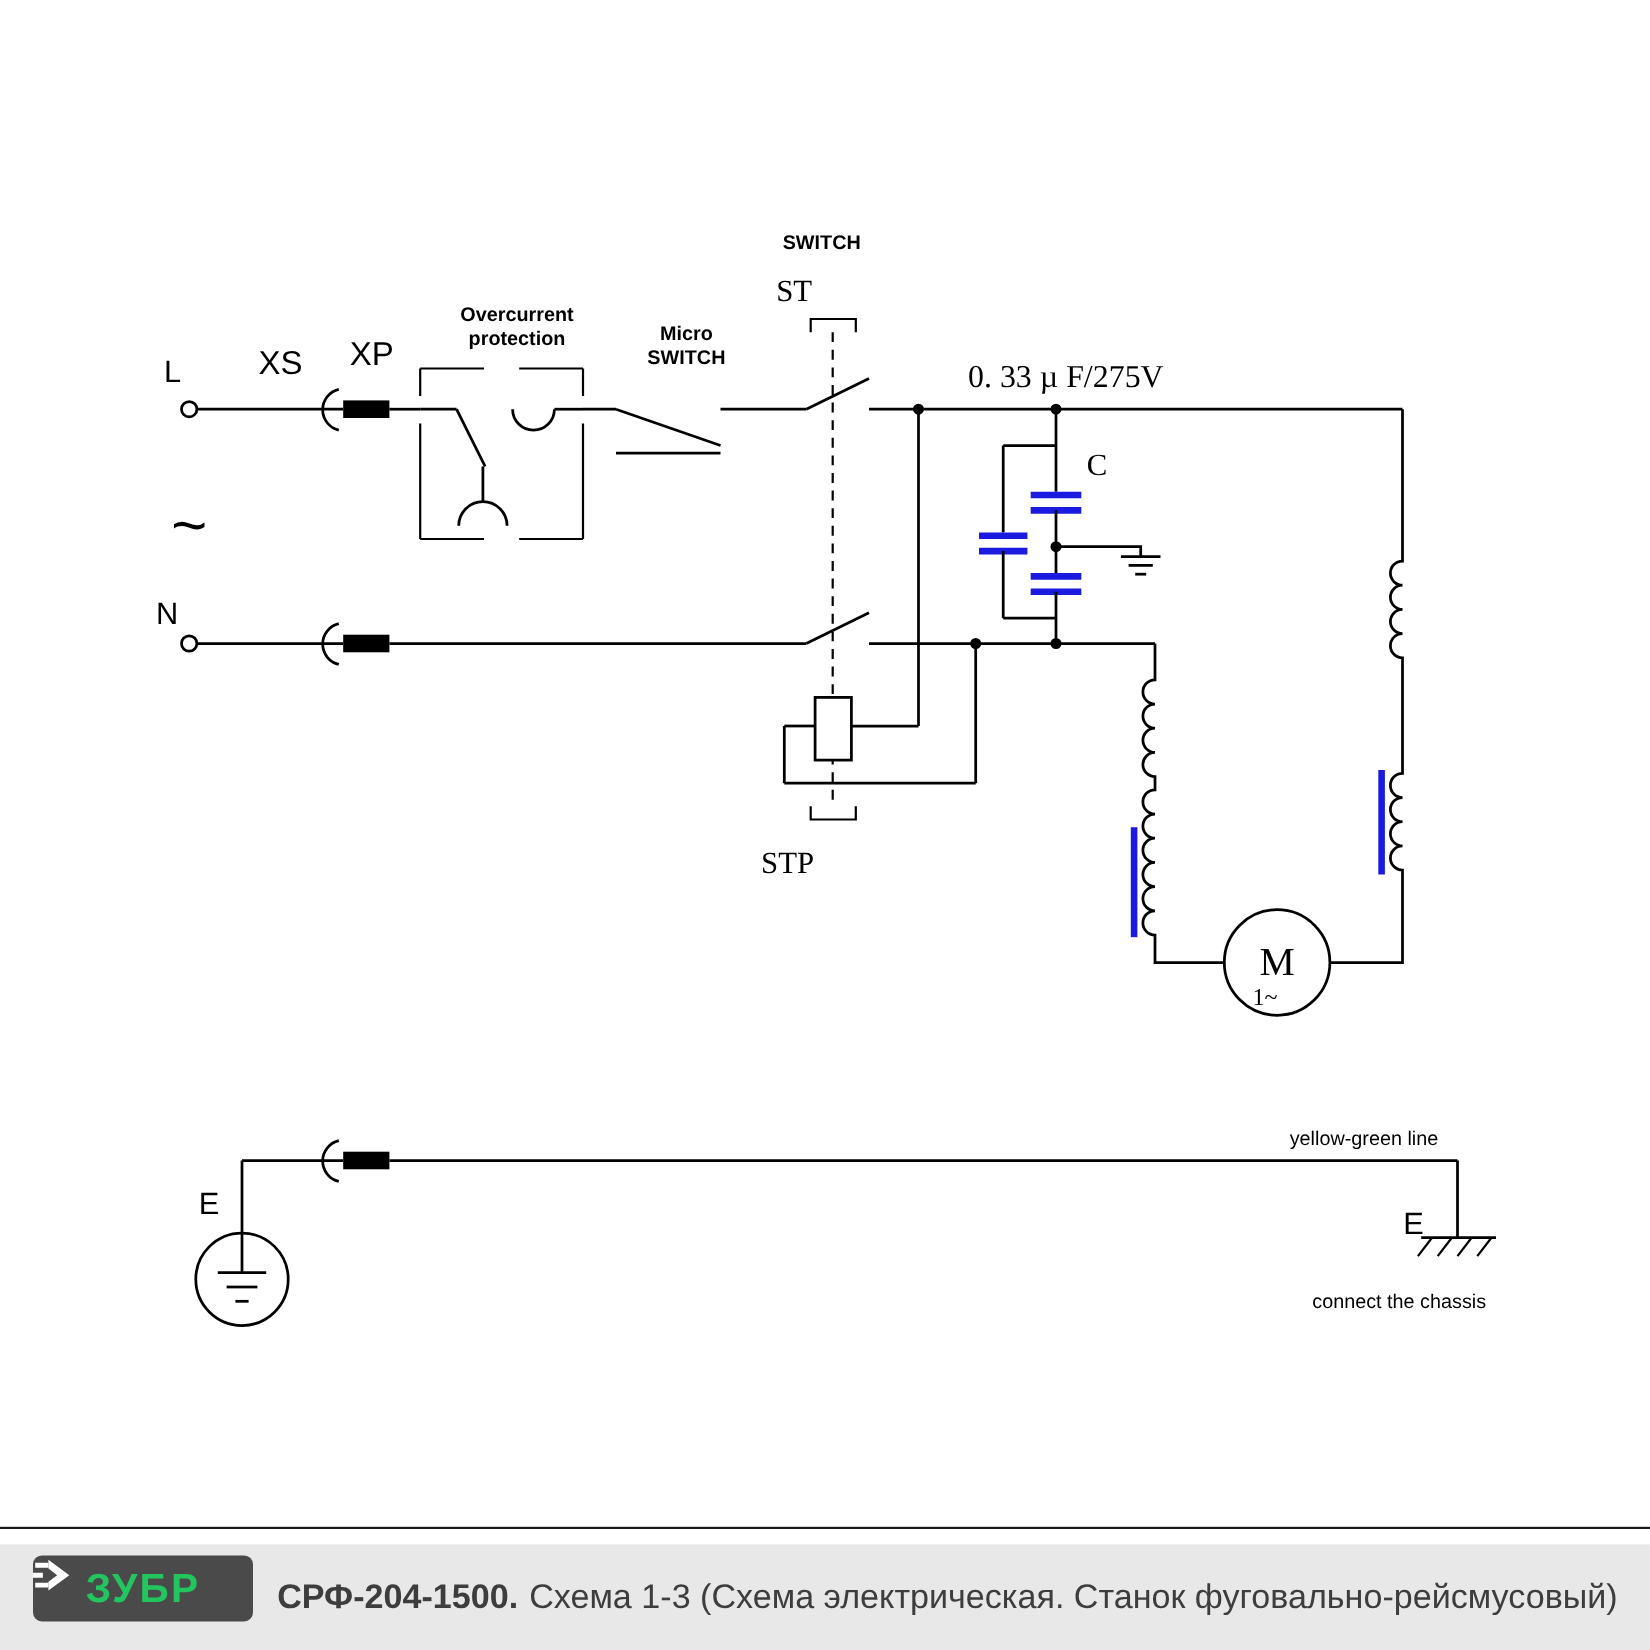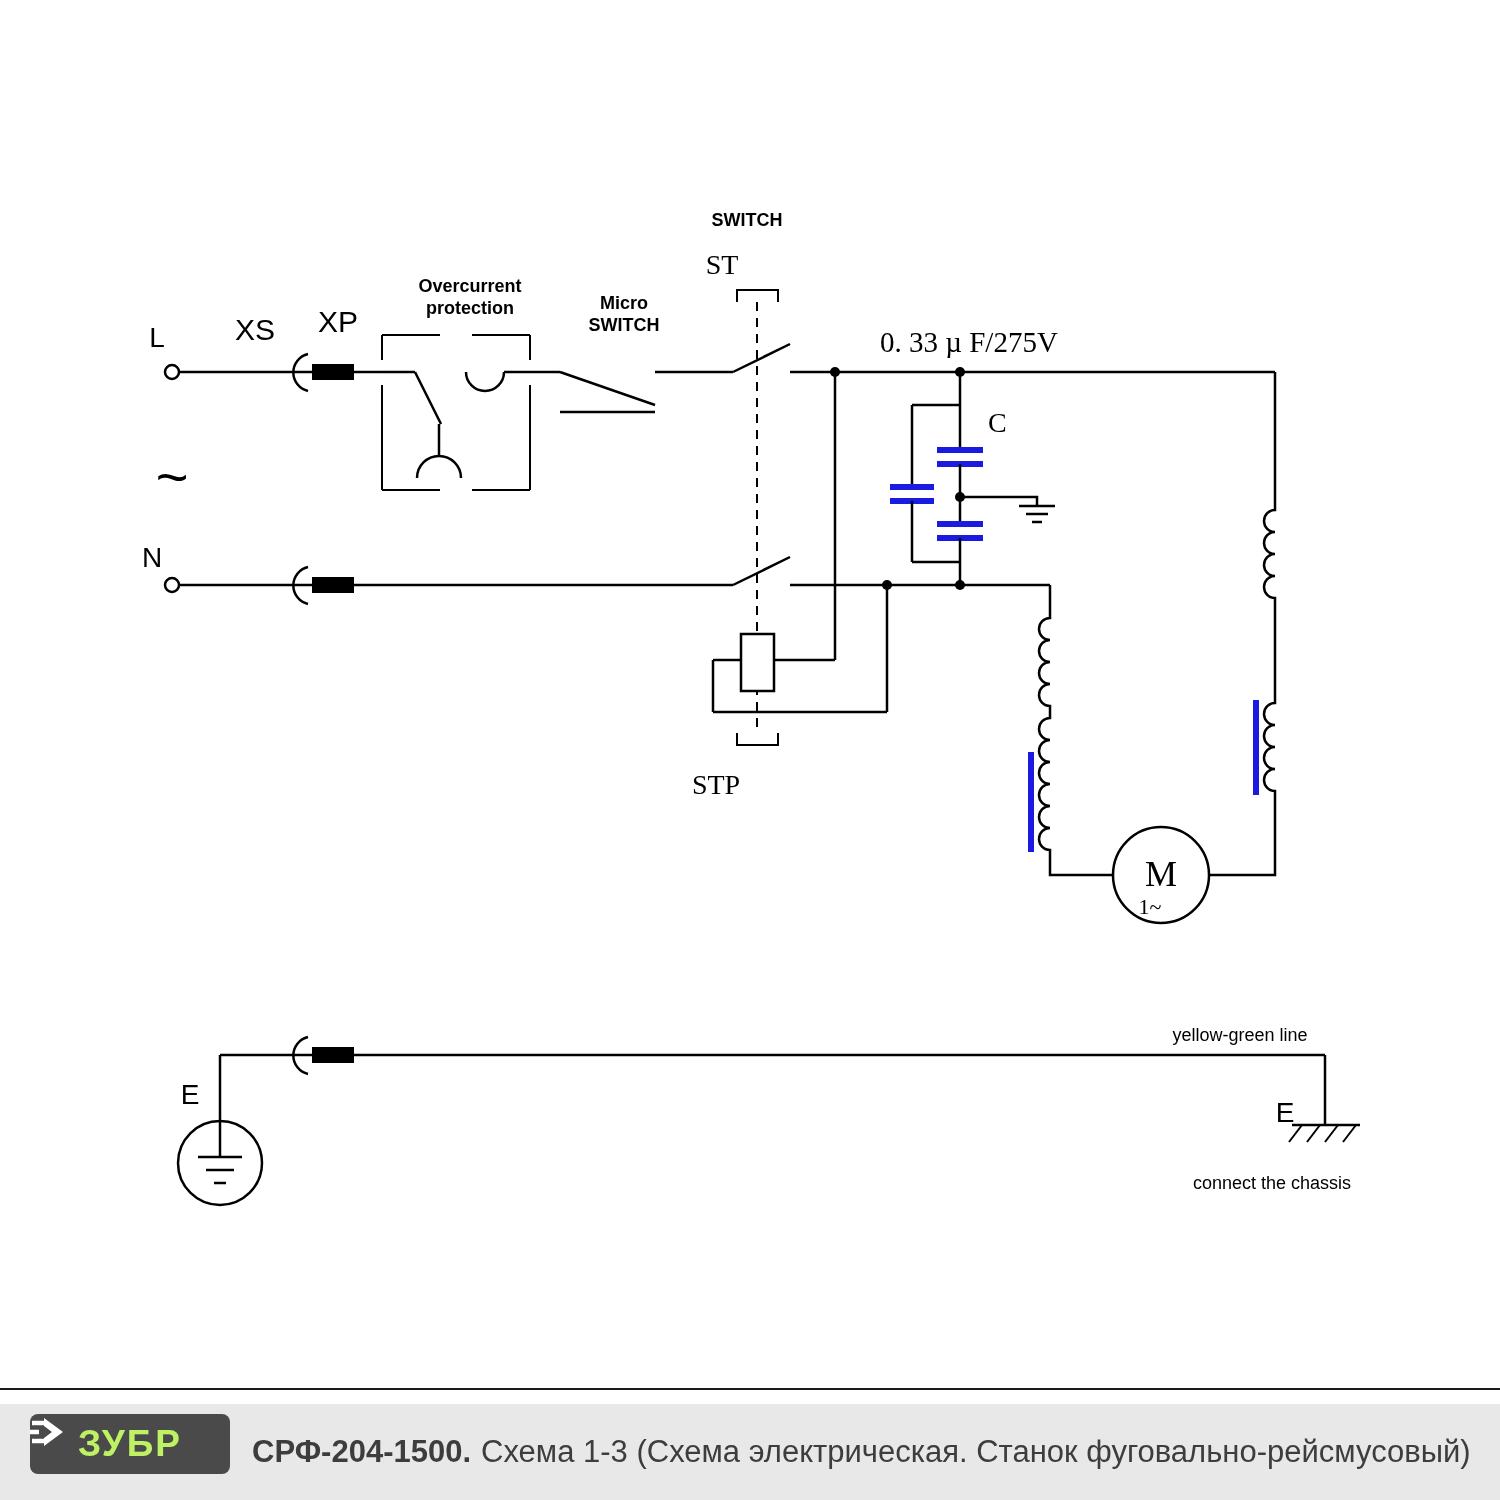--- a/index.html
+++ b/index.html
@@ -13,21 +13,21 @@
   .wire{stroke:#000;stroke-width:2.5;fill:none;}
   .wire-thin{stroke:#000;stroke-width:2;fill:none;}
   .dashed{stroke:#000;stroke-width:2;fill:none;stroke-dasharray:9 7;}
   .blue{stroke:#1a1ae0;stroke-width:6;fill:none;}
   .dot{fill:#000;stroke:none;}
   .footer-rule{position:absolute;left:0;top:1388px;width:1500px;height:2px;background:#1a1a1a;}
   .footer-bar{position:absolute;left:0;top:1404px;width:1500px;height:96px;background:#e8e8e8;
               display:flex;align-items:center;}
   .logo{position:absolute;left:30px;top:10px;width:200px;height:60px;background:#4a4a4a;
         border-radius:8px;display:flex;align-items:center;justify-content:center;gap:8px;}
-  .logo-text{color:#bef264;font-weight:bold;font-size:37px;letter-spacing:2px;
+  .logo-text{color:#22c55e;font-weight:bold;font-size:37px;letter-spacing:2px;
              font-family:"Liberation Sans",sans-serif;}
   .footer-title{position:absolute;left:252px;top:0;height:96px;display:flex;align-items:center;
                 font-size:31px;color:#3d3d3d;white-space:nowrap;}
   .footer-title .model{font-weight:bold;margin-right:10px;}
 </style>
 </head>
 <body>
 
 <div class="page">
 

